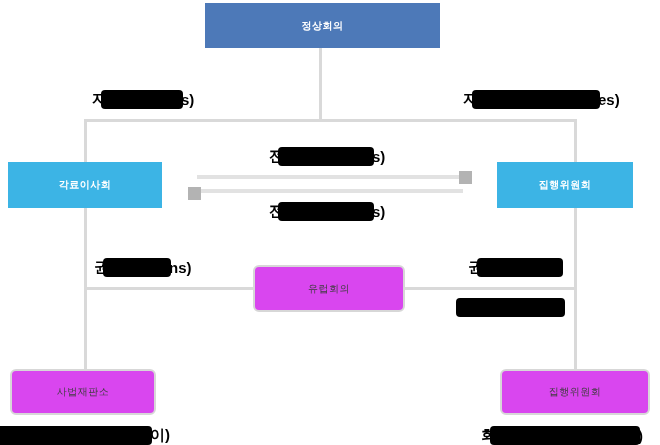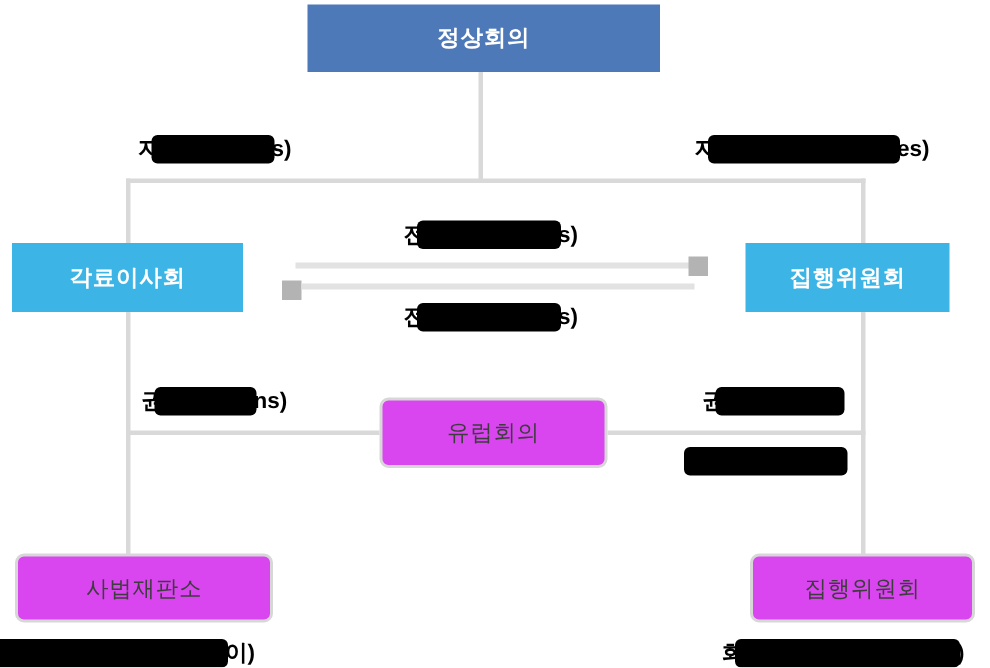--- a/index.html
+++ b/index.html
@@ -8,21 +8,21 @@
     font-family:"Liberation Sans","DejaVu Sans",sans-serif;
   }
   
   .line{position:absolute;background:#d9d9d9;}
   
   .arrow-bar{position:absolute;background:#e2e2e2;}
   .arrow-head{position:absolute;background:#b3b3b3;}
   
   .node{
     position:absolute;display:flex;align-items:center;justify-content:center;
-    font-size:15px;letter-spacing:0.5px;box-sizing:border-box;
+    font-size:10px;letter-spacing:0.5px;box-sizing:border-box;
   }
   .node.blue{background:#4d79b8;color:#ffffff;font-weight:600;}
   .node.cyan{background:#3cb4e5;color:#ffffff;font-weight:600;}
   .node.white{
     background:#d946ef;color:#3d3d3d;font-weight:400;
     border:2px solid #d7d7d7;border-radius:6px;
   }
   
   .edge-label{
     position:absolute;display:flex;align-items:center;height:20px;
@@ -60,21 +60,21 @@
   </div>
 
   <div class="node blue" style="left:205px;top:3px;width:235px;height:45px;">정상회의</div>
 
   <div class="node cyan" style="left:8px;top:162px;width:154px;height:46px;text-align:right;">각료이사회</div>
 
   <div class="node cyan" style="left:497px;top:162px;width:136px;height:46px;">집행위원회</div>
 
   <div class="node white" style="left:253px;top:265px;width:152px;height:47px;">유럽회의</div>
 
-  <div class="node white" style="left:10px;top:369px;width:172px;height:46px;">사법재판소</div>
+  <div class="node white" style="left:10px;top:369px;width:146px;height:46px;">사법재판소</div>
 
   <div class="node white" style="left:500px;top:369px;width:150px;height:46px;">집행위원회</div>
 
   <div class="edge-label" style="left:92px;top:89px;">
     <span>지</span>
     <span class="redact w82"></span>
     <span>s)</span>
   </div>
 
   <div class="edge-label" style="left:463px;top:89px;">

